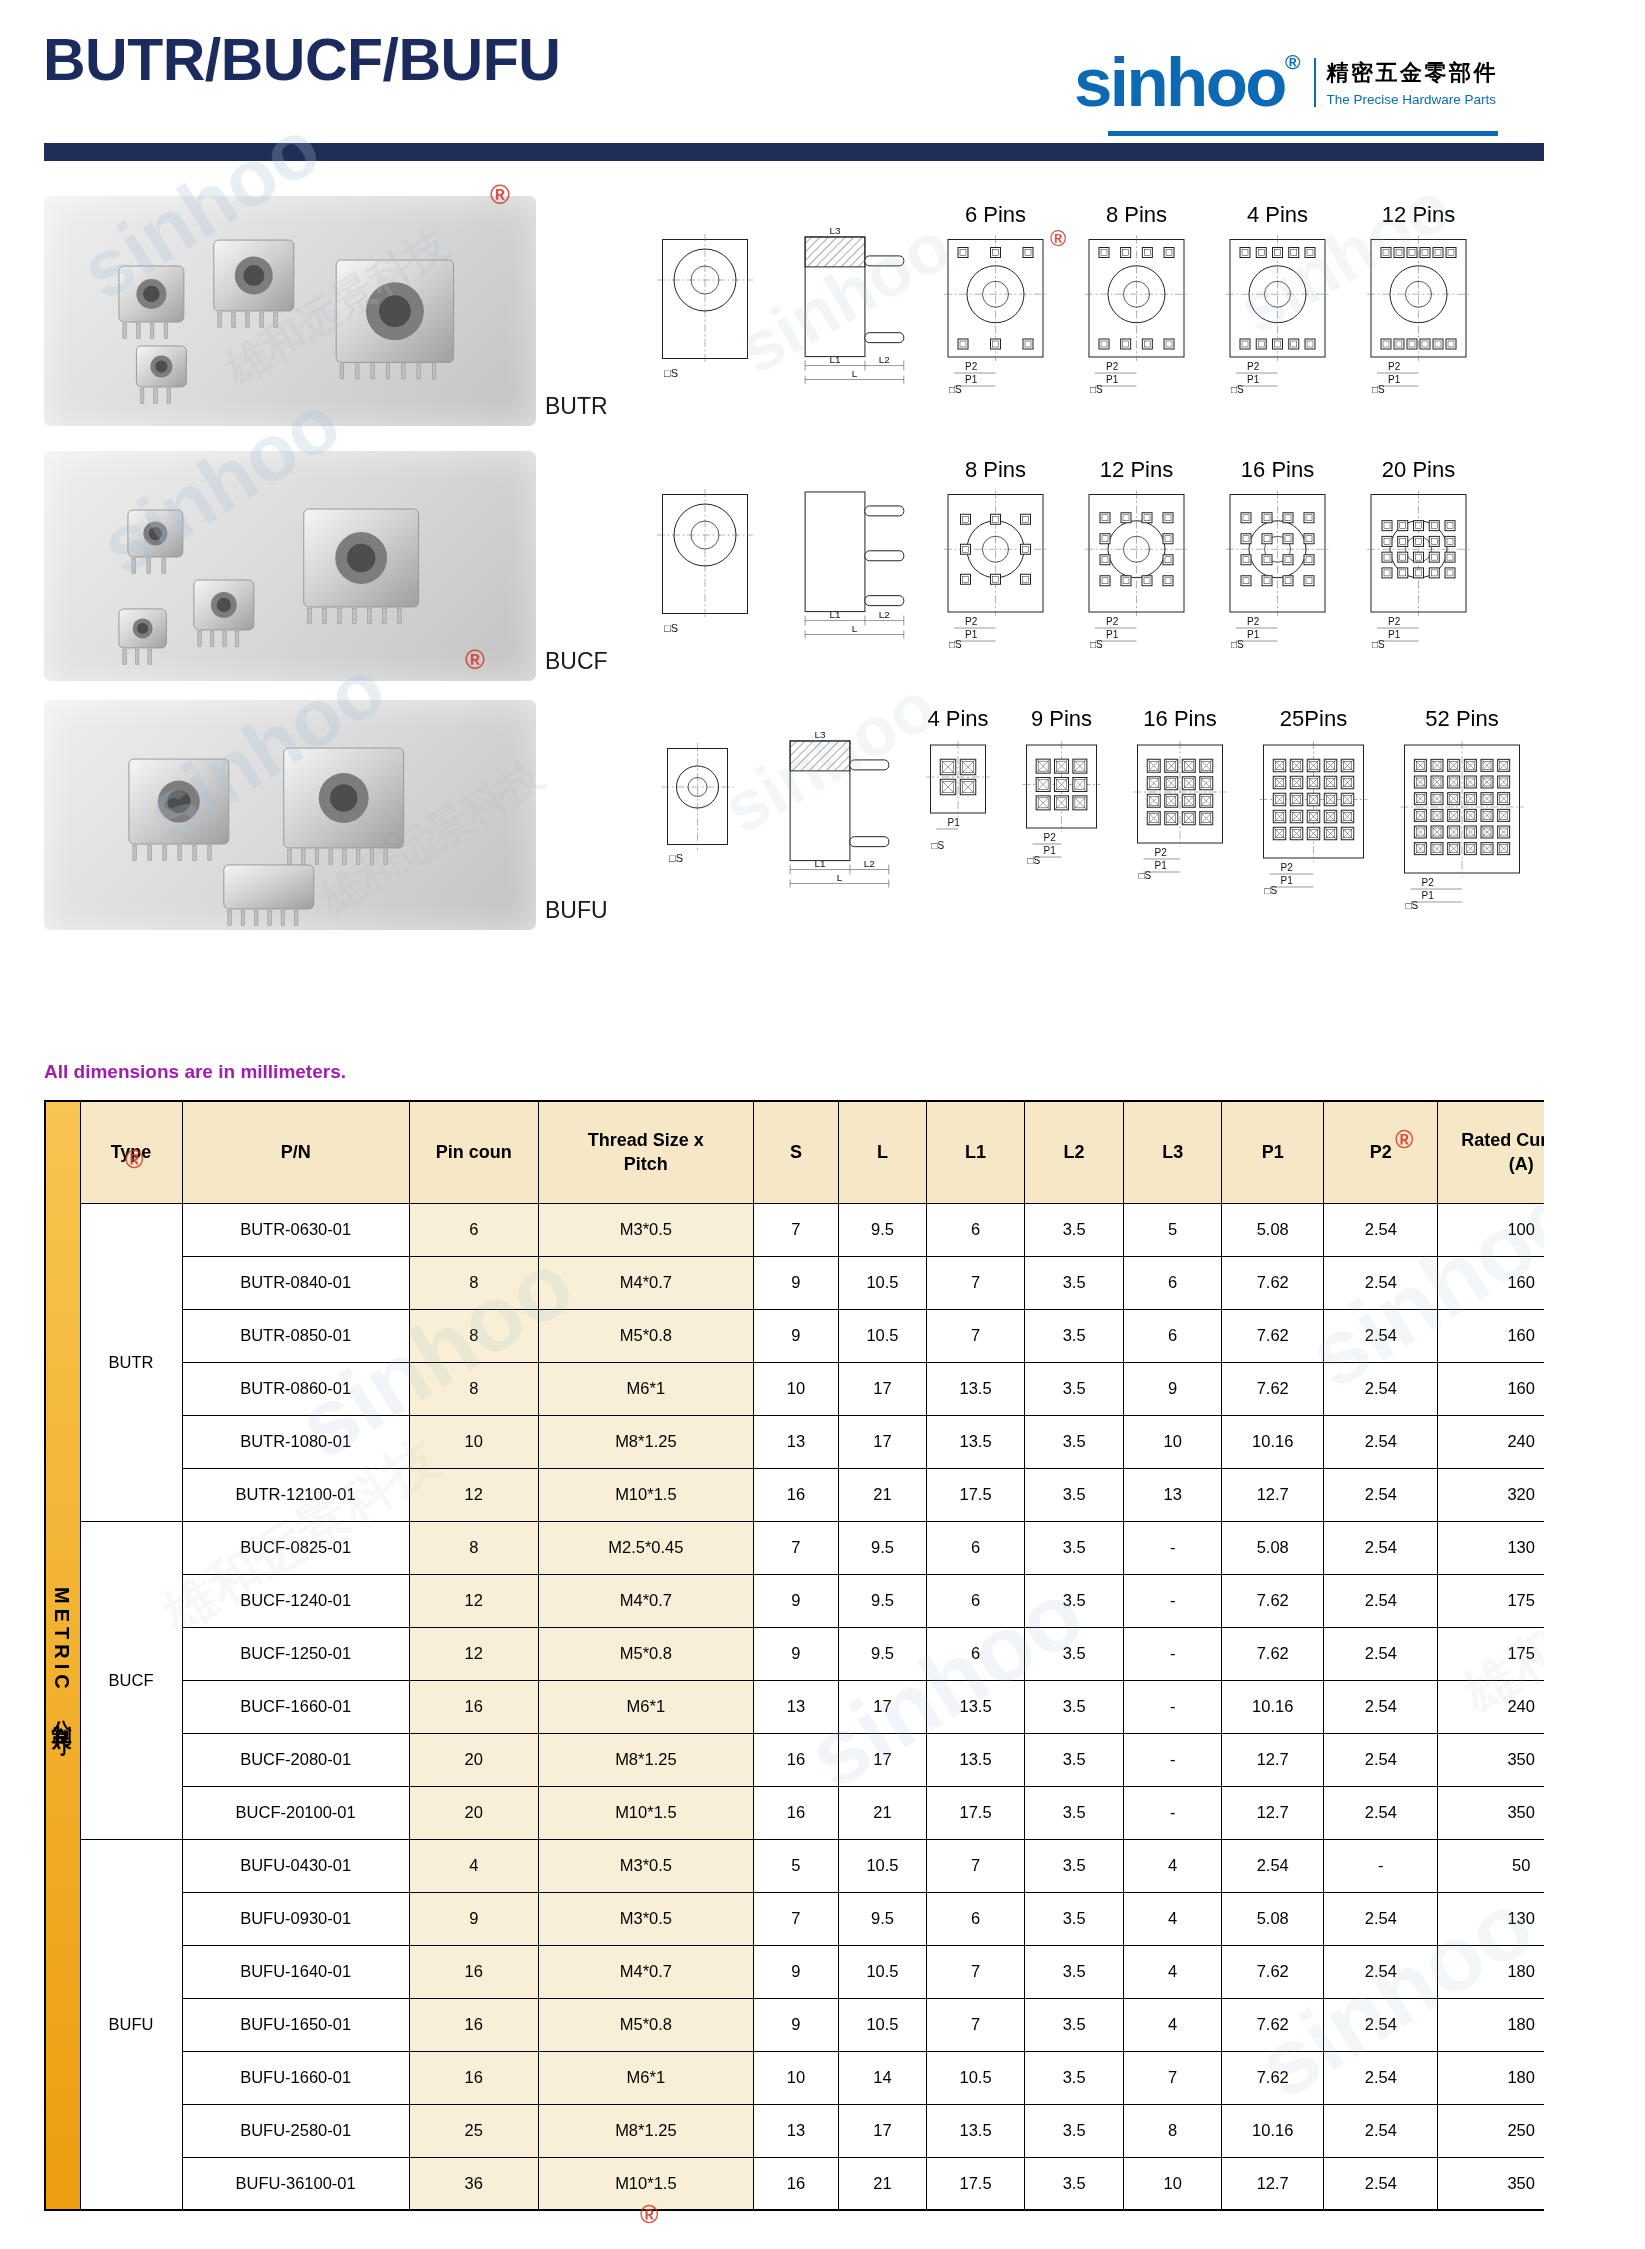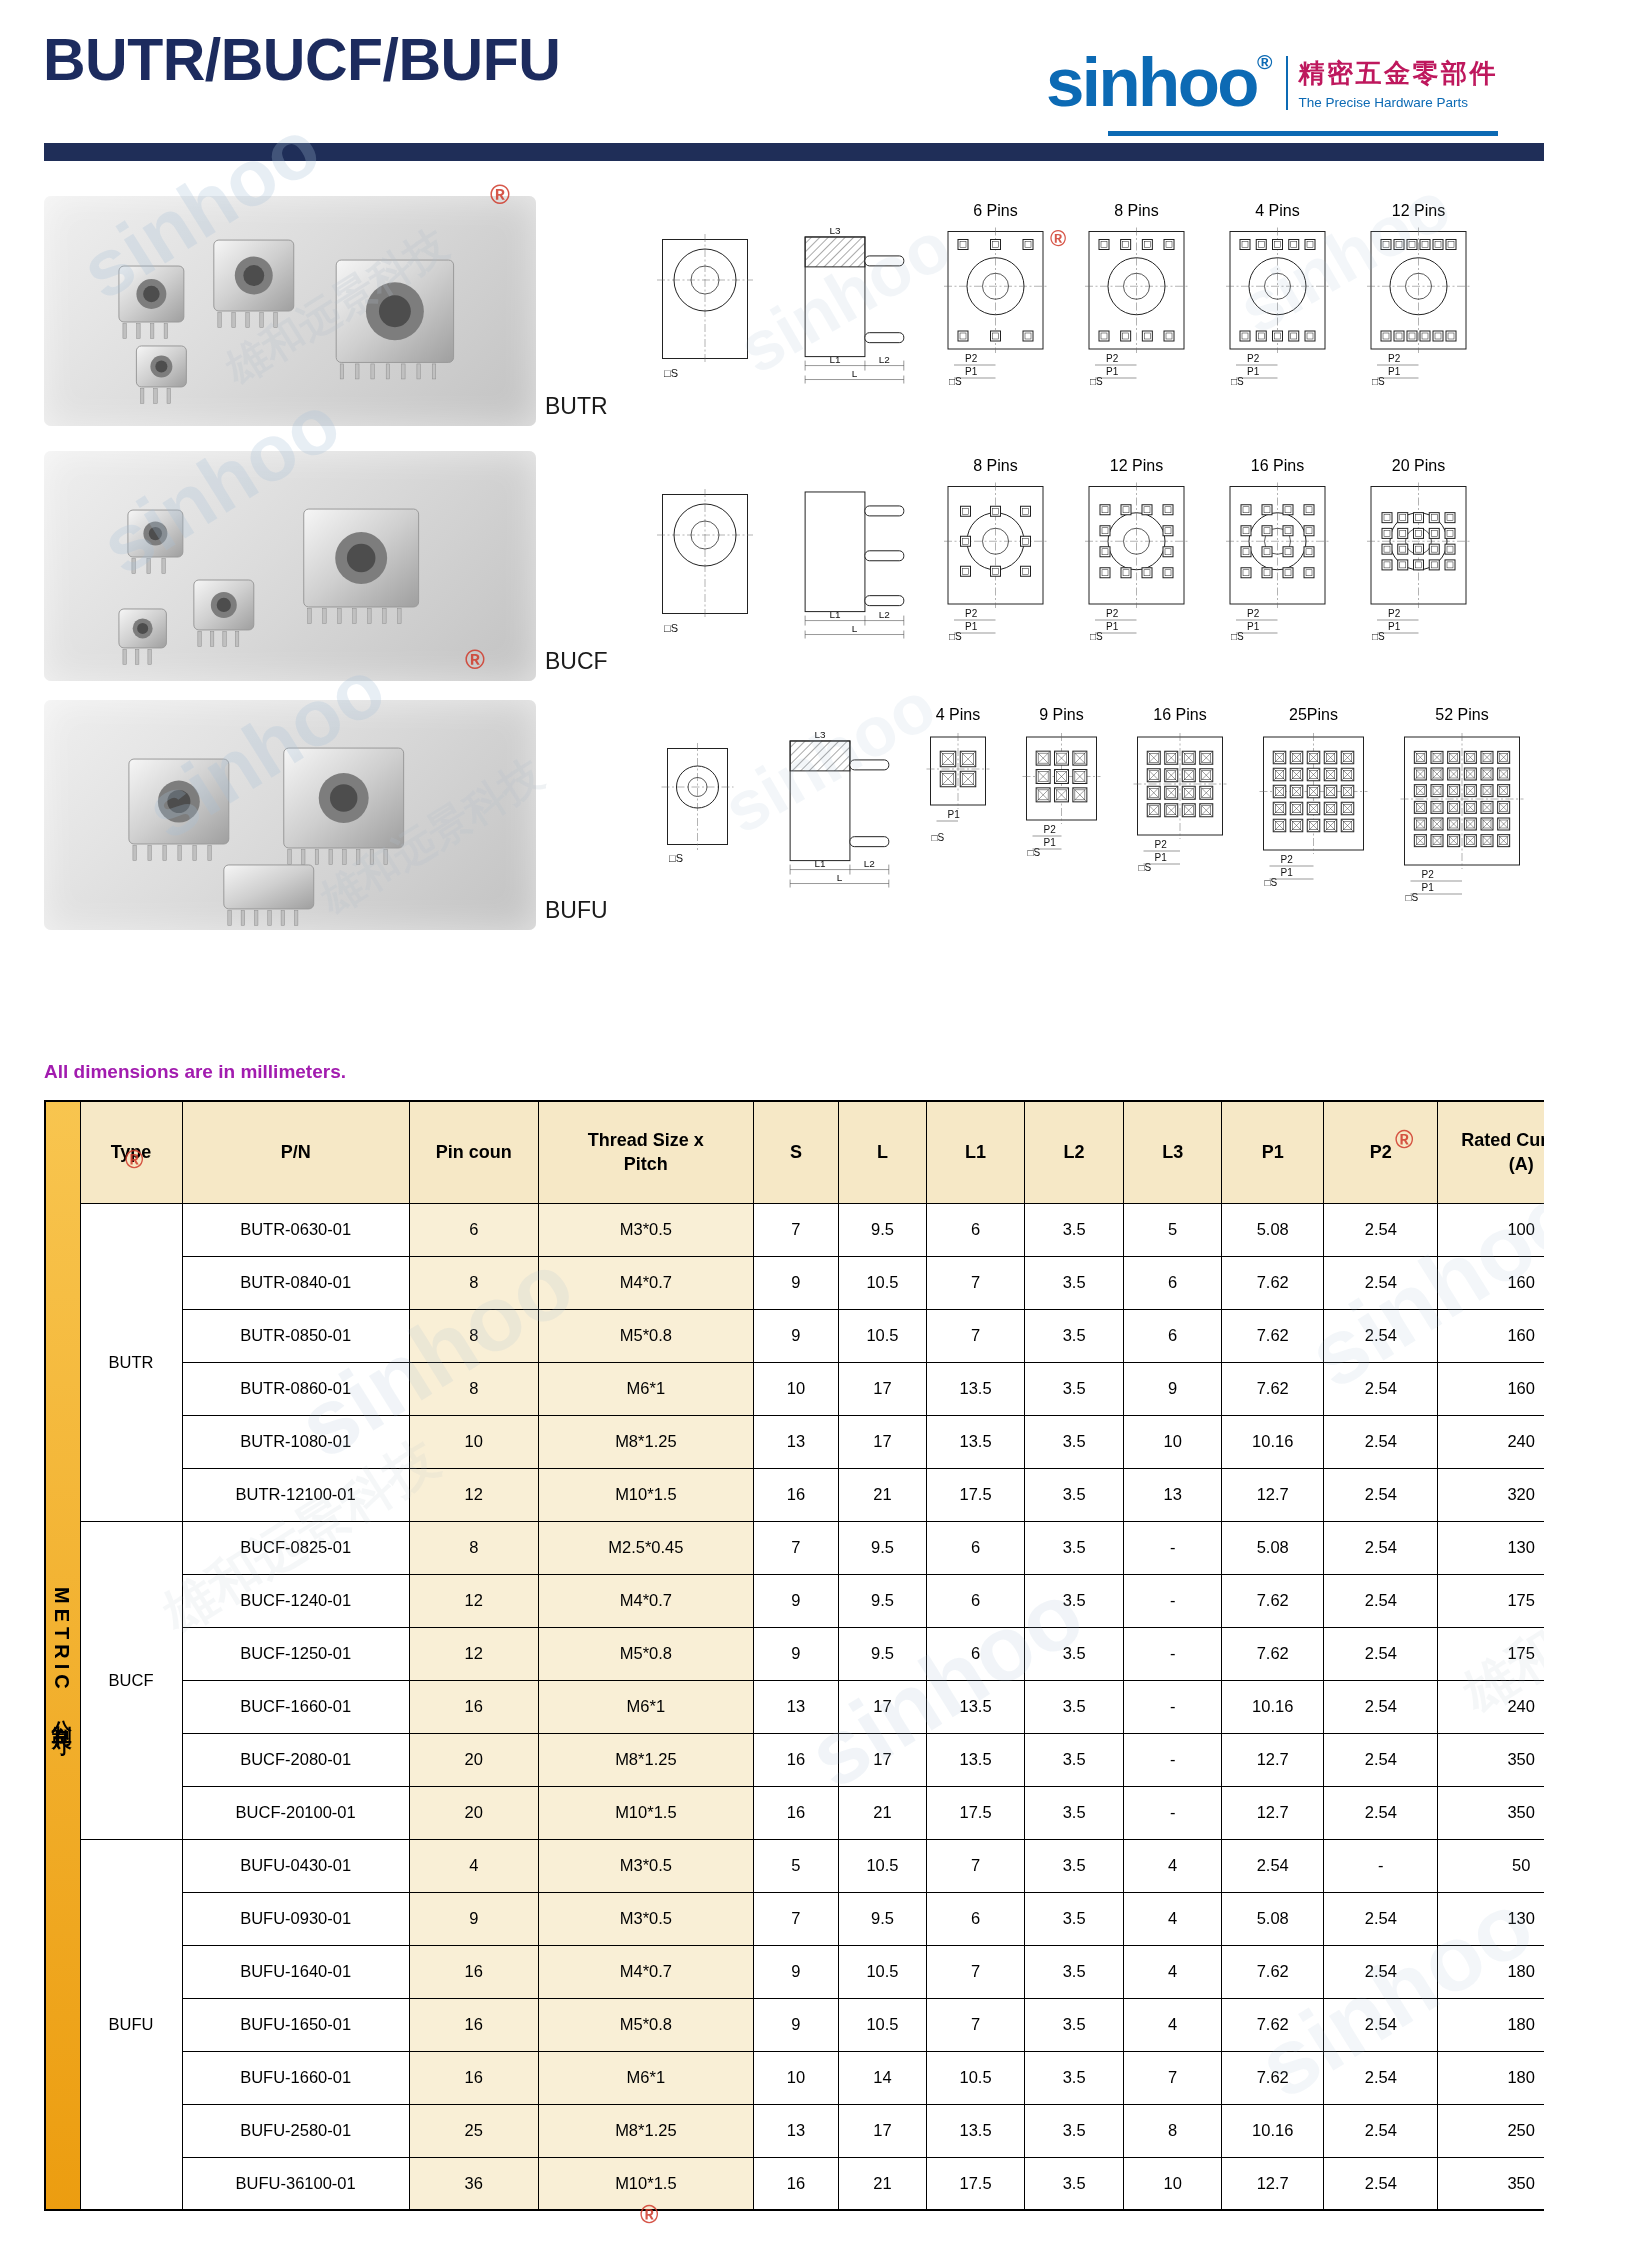--- a/index.html
+++ b/index.html
@@ -10,37 +10,37 @@
   
   .page-title { position:absolute; left:43px; top:26px; font-size:59px; font-weight:800;
                 color:#1c2b5e; letter-spacing:-0.5px; }
   .title-bar  { position:absolute; left:44px; top:143px; width:1560px; height:18px; background:#1f2e58; }
 
   .logo { position:absolute; top:48px; right:46px; display:flex; align-items:center; gap:13px; }
   .logo-main { display:flex; align-items:flex-start; }
   .logo-text { font-size:69px; font-weight:800; color:#0c6ab4; line-height:1; letter-spacing:-2.5px; }
   .logo-reg  { font-size:21px; color:#0c6ab4; font-weight:700; margin-top:2px; }
   .logo-side { border-left:2.5px solid #0c6ab4; padding-left:11px; }
-  .logo-cn   { font-size:26px; font-weight:700; color:#be185d; letter-spacing:2.5px; }
+  .logo-cn   { font-size:22px; font-weight:700; color:#000000; letter-spacing:2.5px; }
   .logo-en   { font-size:13.5px; color:#0c6ab4; margin-top:4px; }
   .logo-underline { position:absolute; top:131px; right:46px; width:390px; height:4.5px; background:#0c6ab4; }
 
   
   .product-row { position:absolute; left:44px; display:flex; align-items:flex-start; }
   .row-0 { top:196px; } .row-1 { top:451px; } .row-2 { top:700px; }
   .photo { width:492px; height:230px; border-radius:7px; flex:0 0 auto;
            background:linear-gradient(135deg,#efefef 0%,#dcdcdc 45%,#c2c2c2 100%);
            box-shadow:inset 0 0 35px rgba(255,255,255,.55); overflow:hidden; }
   .product-label { width:102px; align-self:flex-end; padding:0 0 6px 9px;
                    font-size:23px; color:#1a1a1a; }
   .front-svg { margin:31px 0 0 17px; }
   .side-svg  { margin:31px 0 0 15px; }
   .diagrams  { display:flex; align-items:flex-start; margin-left:23px; gap:26px; }
   .diagram   { display:flex; flex-direction:column; align-items:center; margin-top:6px; }
-  .diagram-label { font-size:16px; color:#000; margin-bottom:4px; white-space:nowrap; }
+  .diagram-label { font-size:22px; color:#000; margin-bottom:4px; white-space:nowrap; }
   svg text { font-family:"Liberation Sans", sans-serif; fill:#111; }
 
   
   .dim-note { position:absolute; left:44px; top:1061px; font-size:19px; font-weight:700; color:#a21caf; }
 
   #spec-table { position:absolute; left:44px; top:1100px; width:1562px;
                 border-collapse:collapse; table-layout:fixed; background:#fff;
                 border:2px solid #000; }
   #spec-table td, #spec-table th { border:1px solid #000; text-align:center; vertical-align:middle;
                 font-size:16.5px; color:#000; padding:0 3px; height:53px; font-weight:400; }

